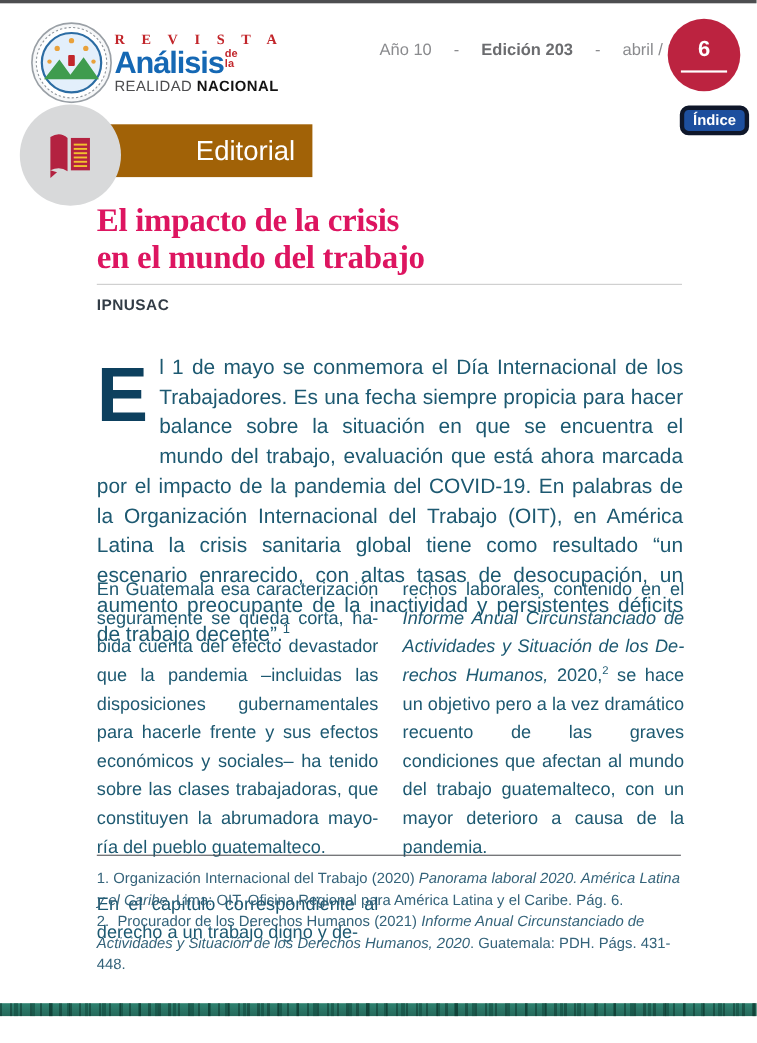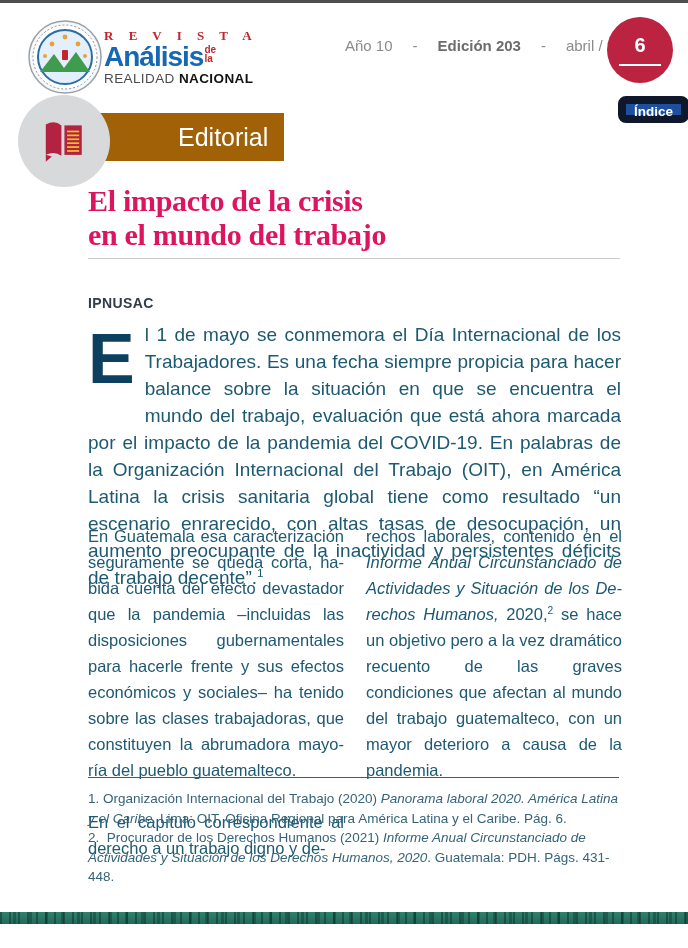--- a/index.html
+++ b/index.html
@@ -26,36 +26,36 @@
   .meta .ed{font-weight:bold;color:#6b6c6f;}
 
   
   .badge{position:absolute;left:607px;top:17px;width:66px;height:66px;border-radius:50%;
          background:#bc2340;display:flex;flex-direction:column;align-items:center;justify-content:center;}
   .badge-num{color:#ffffff;font-weight:bold;font-size:20px;}
   .badge-line{width:42px;height:2px;background:#ffffff;margin-top:7px;}
 
   
   .indice{position:absolute;left:618px;top:96px;min-width:59px;height:27px;background:#1d4f9e;
-          border:8px solid #0f172a;border-radius:8px;color:#ffffff;font-size:13.5px;font-weight:bold;
+          border:4px solid #0f172a;border-radius:8px;color:#ffffff;font-size:13.5px;font-weight:bold;
           font-family:"Liberation Sans",sans-serif;padding:0 8px;cursor:pointer;}
 
   
   .banner-band{position:absolute;left:60px;top:113px;width:224px;height:48px;background:#a16207;
                color:#ffffff;display:flex;align-items:center;box-sizing:border-box;
                padding-left:118px;font-size:25px;z-index:1;}
   .banner-circle{position:absolute;left:18px;top:95px;width:92px;height:92px;border-radius:50%;
                  background:#d8d9da;display:flex;align-items:center;justify-content:center;z-index:2;}
 
   
   .title{position:absolute;left:88px;top:184px;font-family:"Liberation Serif",serif;
          font-weight:bold;font-size:30px;line-height:34px;color:#dd1560;letter-spacing:-.3px;}
   .rule{position:absolute;left:88px;top:258px;width:532px;height:1px;background:#cbcbcb;}
   .author{position:absolute;left:88px;top:269px;font-size:14px;font-weight:bold;color:#323c46;
-          letter-spacing:.4px;margin-top:26px;}
+          letter-spacing:.4px;}
 
   .intro{position:absolute;left:88px;top:321px;width:533px;font-size:19px;line-height:27px;
          color:#1d5971;text-align:justify;}
   .dropcap{float:left;color:#0d405e;font-weight:bold;font-size:70px;line-height:66px;
            height:78px;margin:5px 10px 0 0;}
   sup{vertical-align:super;font-size:62%;line-height:0;}
 
   .cols{position:absolute;left:88px;top:523px;width:534px;display:flex;gap:22px;
         color:#1d5971;font-size:16.5px;line-height:26px;text-align:justify;}
   .col{flex:1;min-width:0;}

